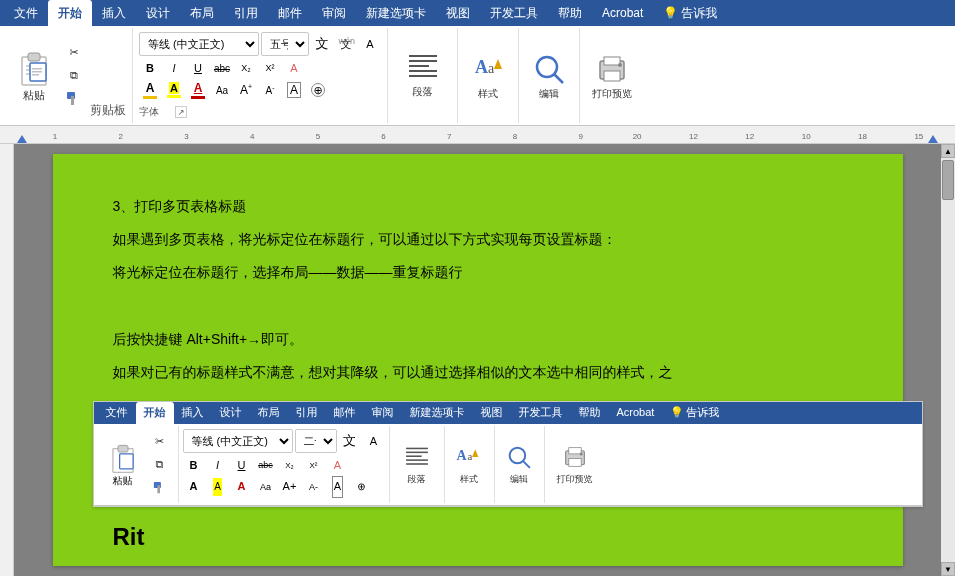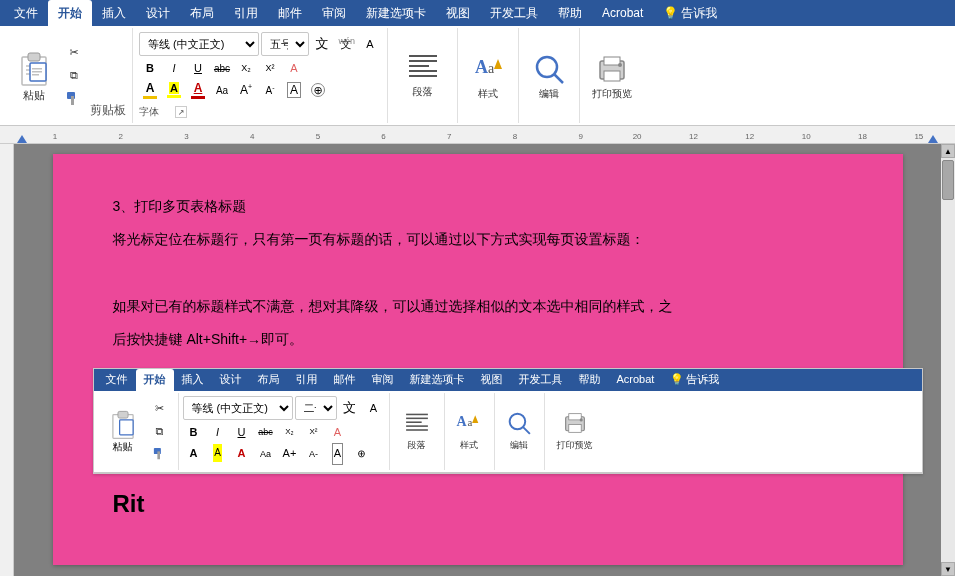--- a/index.html
+++ b/index.html
@@ -215,21 +215,21 @@
 
     .ruler-mark {
       position: absolute;
       bottom: 2px;
       font-size: 8px;
       color: #666;
       transform: translateX(-50%);
     }
 
     .doc-page {
-      background: #ec4899;
+      background: #84cc16;
       width: 850px;
       min-height: 300px;
       padding: 40px 60px;
       box-shadow: 0 1px 4px rgba(0,0,0,0.3);
       position: relative;
     }
 
     .doc-content {
       font-size: 14px;
       line-height: 1.8;
@@ -579,24 +579,25 @@
   </div>
 
   <div class="content-area">
 
     <div class="side-ruler"></div>
 
     <div class="doc-scroll-area">
       <div class="doc-page">
         <div class="doc-content">
           <div class="doc-para">3、打印多页表格标题</div>
-          <div class="doc-para">将光标定位在标题行，只有第一页有标题的话，可以通过以下方式实现每页设置标题：</div>
+          <div class="doc-para">如果遇到多页表格，将光标定位在标题行，可以通过以下方式实现每页设置标题：</div>
+          <div class="doc-para">将光标定位在标题行，选择布局——数据——重复标题行</div>
           <div class="doc-para">&nbsp;</div>
+          <div class="doc-para">后按快捷键 Alt+Shift+→即可。</div>
           <div class="doc-para">如果对已有的标题样式不满意，想对其降级，可以通过选择相似的文本选中相同的样式，之</div>
-          <div class="doc-para">后按快捷键 Alt+Shift+→即可。</div>
 
           <div class="inner-ribbon-container">
 
             <div class="inner-ribbon-tabs">
               <div class="inner-ribbon-tab">文件</div>
               <div class="inner-ribbon-tab active">开始</div>
               <div class="inner-ribbon-tab">插入</div>
               <div class="inner-ribbon-tab">设计</div>
               <div class="inner-ribbon-tab">布局</div>
               <div class="inner-ribbon-tab">引用</div>

